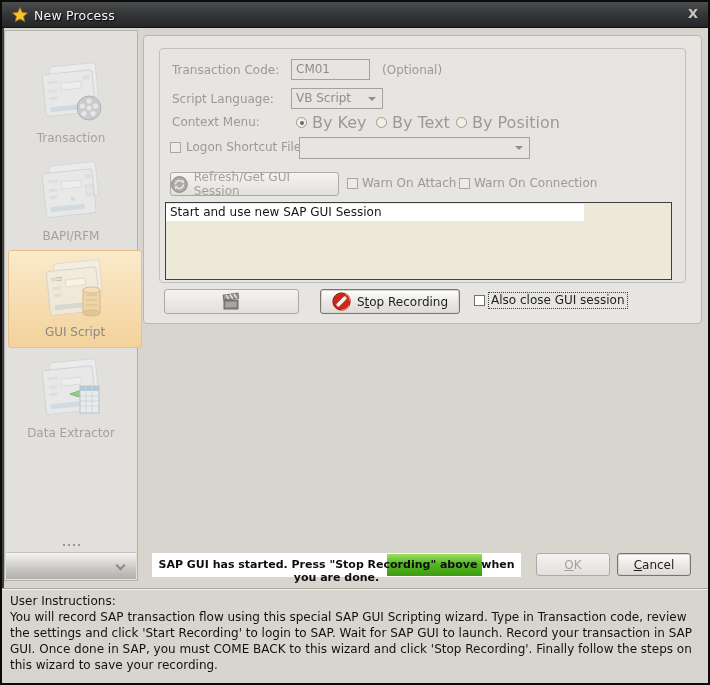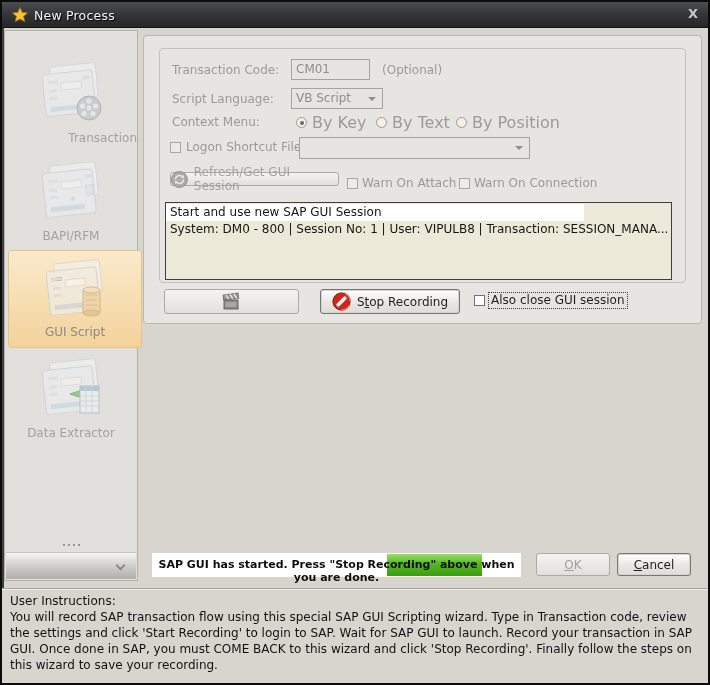--- a/index.html
+++ b/index.html
@@ -68,21 +68,21 @@
   .cb.en { background:#FFFFFF; border-color:#71706C; }
 
   .btn { position:absolute; display:flex; align-items:center; justify-content:center;
     gap:6px; border-radius:3px; font-size:12px; cursor:default; }
   .btn.disabled { background:linear-gradient(#F4F3F1,#E2E0DC); border:1px solid #ACAAA6;
     color:#A3A19C; }
   .btn.enabled { background:linear-gradient(#FFFFFF,#E9E7E3 55%,#DEDCD8);
     border:1px solid #78766F; box-shadow:inset 0 0 0 1px #D6D4D0; color:#1E1E1E; }
   .mn { text-decoration:underline; }
 
-  #refresh-btn { left:168px; top:170px; width:169px; height:14px; }
+  #refresh-btn { left:168px; top:170px; width:169px; height:24px; }
   #restart-btn { left:162px; top:287px; width:135px; height:25px; }
   #stop-btn    { left:318px; top:287px; width:140px; height:25px; }
 
   #session-list { position:absolute; left:163px; top:200px; width:507px; height:78px;
     background:#EDE9D8; border:1px solid #3F3F3F; font-size:12px; color:#161616;
     padding-top:1px; overflow:hidden; }
   #session-list .row { padding:1px 4px 2px; white-space:nowrap; }
   #session-list .row.sel { background:#FFFFFF; width:418px; }
 
   #also-wrap { position:absolute; left:486px; top:290px; color:#1E1E1E; font-size:12px;
@@ -113,21 +113,21 @@
     <svg class="star" width="16" height="16" viewBox="0 0 16 16">
       <polygon points="8,0.5 10.2,5.3 15.5,5.9 11.6,9.4 12.7,14.6 8,12 3.3,14.6 4.4,9.4 0.5,5.9 5.8,5.3" fill="#F4C430" stroke="#9A7310" stroke-width="0.8"></polygon>
     </svg>
     <span class="ttl">New Process</span>
     <span class="close">X</span>
   </div>
   <div class="dark-strip"></div>
 
   <div id="sidebar">
 
-    <div class="side-item" style="top:30px;text-align:right;">
+    <div class="side-item" style="top:30px;">
       <svg width="78" height="68" viewBox="0 0 78 68">
         <g transform="rotate(-6 39 32)">
           <rect x="20" y="4" width="46" height="34" rx="3" fill="#F2F4F6" stroke="#C9CFD6"></rect>
           <rect x="12" y="11" width="50" height="42" rx="3" fill="#EDF0F3" stroke="#C2C8D0"></rect>
           <rect x="17" y="18" width="10" height="3" fill="#D8DDE3"></rect>
           <rect x="30" y="21" width="20" height="7" fill="#FAFBFC" stroke="#D2D7DD"></rect>
           <rect x="17" y="27" width="8" height="3" fill="#D8DDE3"></rect>
           <rect x="17" y="34" width="8" height="3" fill="#D8DDE3"></rect>
           <rect x="17" y="44" width="32" height="5" fill="#C3D6E6"></rect>
           <rect x="52" y="16" width="7" height="4" fill="#D8DDE3"></rect>
@@ -265,21 +265,20 @@
     </svg>
     <span>Refresh/Get GUI Session</span>
   </div>
   <span class="cb" style="left:345px;top:176px;"></span>
   <span class="flabel" style="left:360px;top:174px;">Warn On Attach</span>
   <span class="cb" style="left:457px;top:176px;"></span>
   <span class="flabel" style="left:472px;top:174px;">Warn On Connection</span>
 
   <div id="session-list">
     <div class="row sel">Start and use new SAP GUI Session</div>
-    <div class="row">System: DM0 - 800 | Session No: 1 | User: VIPULB8 | Transaction: SESSION_MANA...</div>
   </div>
 
   <div class="btn disabled" id="restart-btn">
     <svg width="20" height="19" viewBox="0 0 20 19">
       <g transform="rotate(-8 10 9)">
         <rect x="2" y="2" width="15" height="5" fill="#9B9893" stroke="#73716C"></rect>
         <line x1="5" y1="2" x2="7" y2="7" stroke="#E6E4E0" stroke-width="1.4"></line>
         <line x1="9" y1="2" x2="11" y2="7" stroke="#E6E4E0" stroke-width="1.4"></line>
         <line x1="13" y1="2" x2="15" y2="7" stroke="#E6E4E0" stroke-width="1.4"></line>
       </g>

